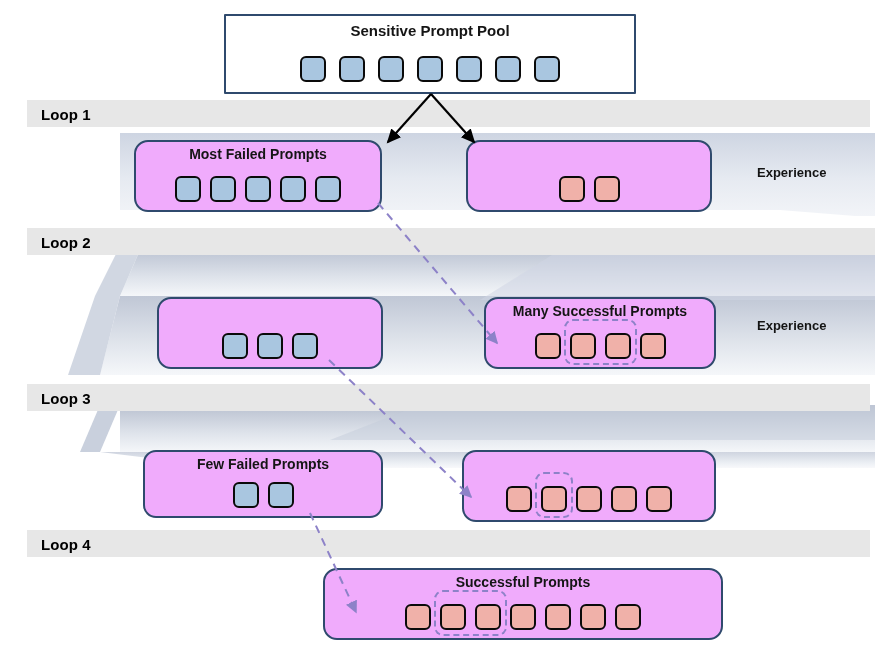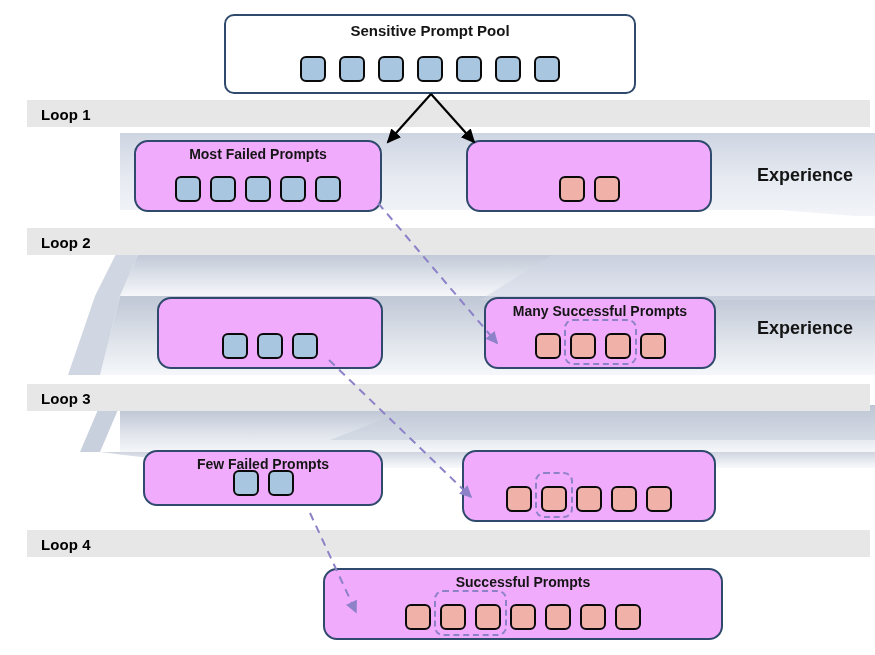--- a/index.html
+++ b/index.html
@@ -80,30 +80,30 @@
     z-index:7;
     pointer-events:none;
   }
 
   
   #pool-box{
     position:absolute;
     box-sizing:border-box;
     background:#ffffff;
     border:2.2px solid #2f4a6d;
-    border-radius:10px;
+    border-radius:1px;
     z-index:6;
   }
   #pool-box .group-title{top:6px;font-size:15px;}
   #pool-box .chips{bottom:10px;gap:13px;}
 
   
   .exp-label{
     position:absolute;
-    font-size:18px;
+    font-size:13px;
     font-weight:bold;
     color:#141414;
     white-space:nowrap;
     z-index:6;
   }
 
   
   #arrows{position:absolute;left:0;top:0;width:875px;height:655px;z-index:8;pointer-events:none;}
 </style>
 </head>
@@ -209,21 +209,21 @@
     <div class="group-title">Many Successful Prompts</div>
     <div class="chips">
         <div class="chip pink"></div>
         <div class="chip pink"></div>
         <div class="chip pink"></div>
         <div class="chip pink"></div>
       </div>
   </div>
   <div class="exp-label" style="left:757px;top:318px;">Experience</div>
 
-  <div class="group-box" style="left:143px;top:450px;width:240px;height:56px;">
+  <div class="group-box" style="left:143px;top:450px;width:240px;height:68px;border-radius:13px;">
     <div class="group-title">Few Failed Prompts</div>
     <div class="chips">
         <div class="chip blue"></div>
         <div class="chip blue"></div>
       </div>
   </div>
   <div class="group-box" style="left:462px;top:450px;width:254px;height:72px;">
     <div class="chips">
         <div class="chip pink"></div>
         <div class="chip pink"></div>

